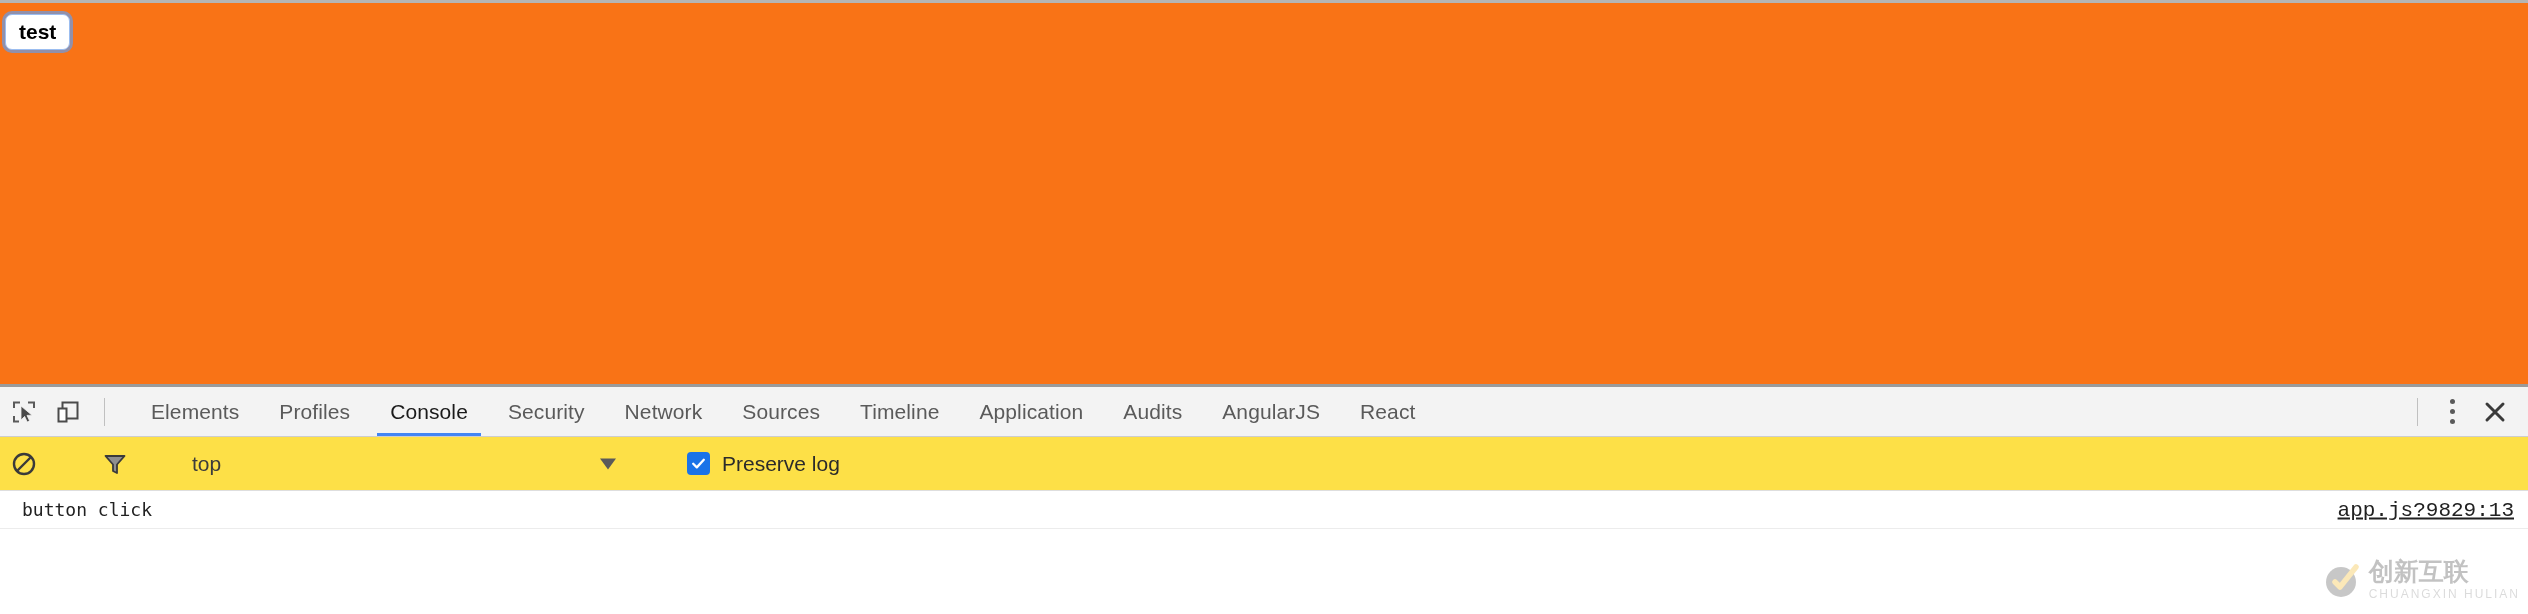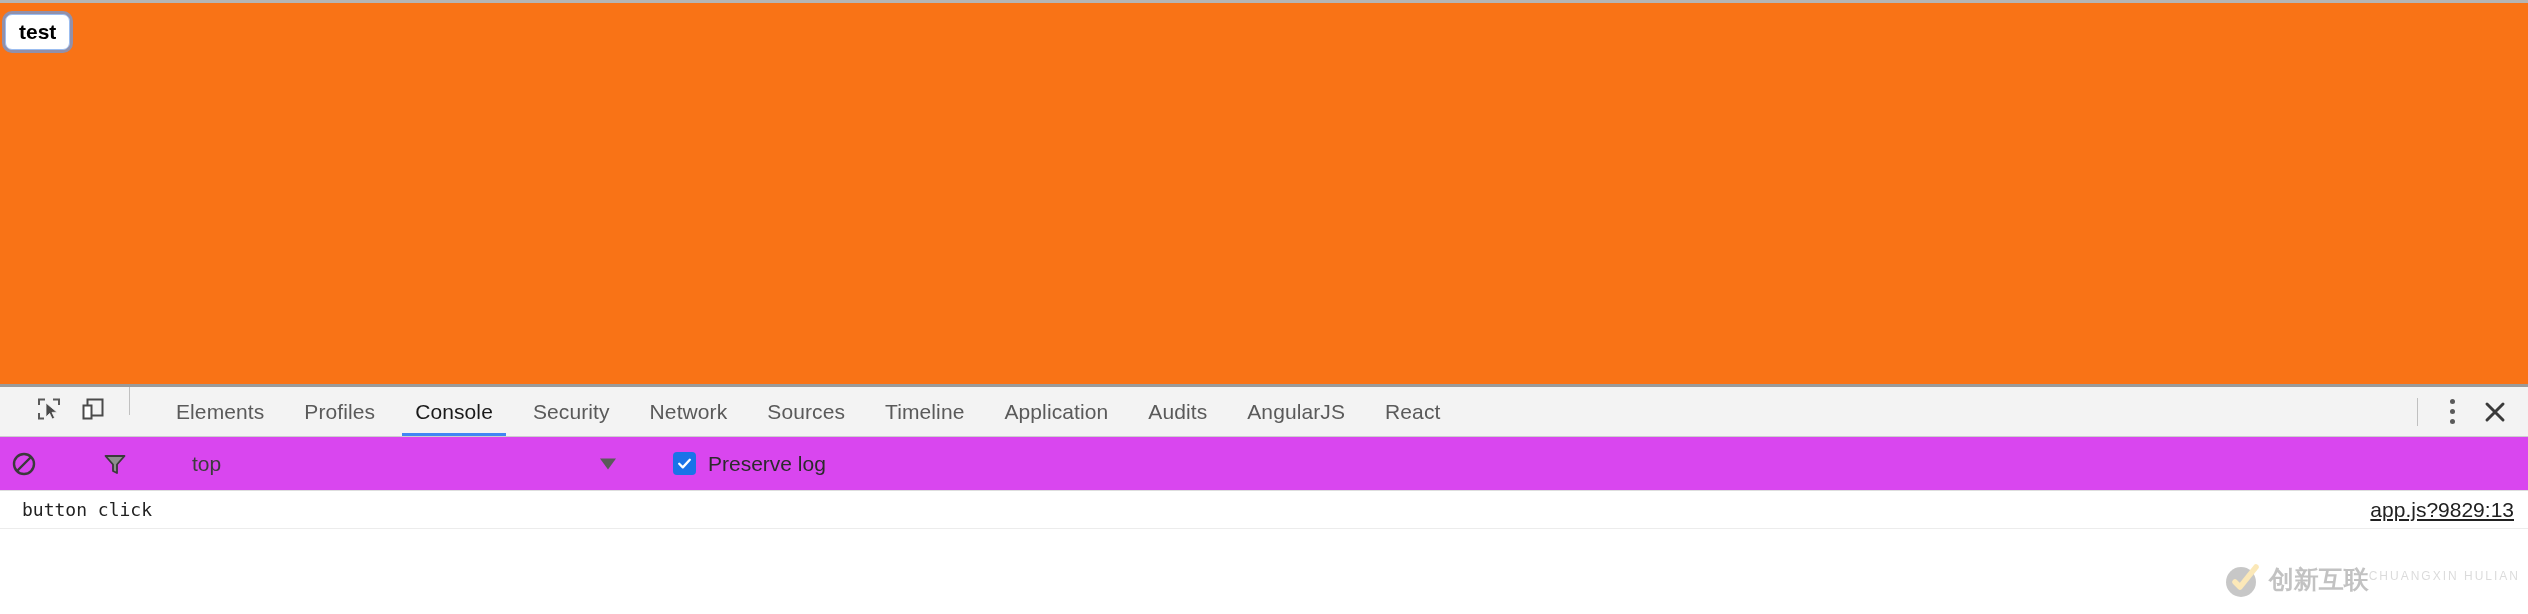--- a/index.html
+++ b/index.html
@@ -59,22 +59,22 @@
     box-sizing: border-box;
   }
 
   
   #devtools-toolbar {
     position: relative;
     height: 50px;
     background: #f3f3f3;
     border-bottom: 1px solid #cdcdcd;
     display: flex;
-    box-sizing: border-box;
-    padding-left: 25px;
+    align-items: center;
+    box-sizing: border-box;
   }
 
   .tb-icon-btn {
     width: 44px;
     height: 44px;
     display: flex;
     align-items: center;
     justify-content: center;
     cursor: default;
     flex: 0 0 auto;
@@ -153,21 +153,21 @@
     display: flex;
     align-items: center;
     justify-content: center;
     cursor: default;
   }
 
   
   #console-filter-bar {
     position: relative;
     height: 54px;
-    background: #d946ef;
+    background: #fde047;
     border-bottom: 1px solid #dedede;
     display: flex;
     align-items: center;
     box-sizing: border-box;
     gap: 37px;
   }
 
   .fb-icon-btn {
     width: 40px;
     height: 40px;
@@ -202,21 +202,21 @@
     width: 0;
     height: 0;
     border-left: 8px solid transparent;
     border-right: 8px solid transparent;
     border-top: 11px solid #5a5a5a;
   }
 
   #preserve-log-group {
     display: flex;
     align-items: center;
-    margin-left: 14px;
+    margin-left: 28px;
     cursor: default;
     flex: 0 0 auto;
   }
   #preserve-log-checkbox {
     width: 23px;
     height: 23px;
     border-radius: 4px;
     background: #1a73e8;
     display: flex;
     align-items: center;
@@ -251,21 +251,21 @@
     letter-spacing: 0px;
   }
   .console-text .tok-bool {
     color: #c41a8f;
   }
   .console-source {
     position: absolute;
     right: 14px;
     top: 50%;
     transform: translateY(-50%);
-    font-family: Liberation Sans, sans-serif;
+    font-family: Liberation Mono, monospace;
     font-size: 21px;
     color: #212121;
     text-decoration: underline;
     cursor: default;
     white-space: nowrap;
   }
 
   
   #watermark {
     position: absolute;
@@ -278,20 +278,21 @@
     user-select: none;
   }
   #watermark-mark {
     position: relative;
     width: 44px;
     height: 44px;
     flex: 0 0 auto;
   }
   #watermark-text-group {
     display: flex;
+    flex-direction: column;
     justify-content: center;
     margin-left: 4px;
   }
   #watermark-title {
     font-family: "DejaVu Sans", sans-serif;
     font-size: 25px;
     font-weight: bold;
     color: #3a3a3a;
     line-height: 1.05;
     white-space: nowrap;

